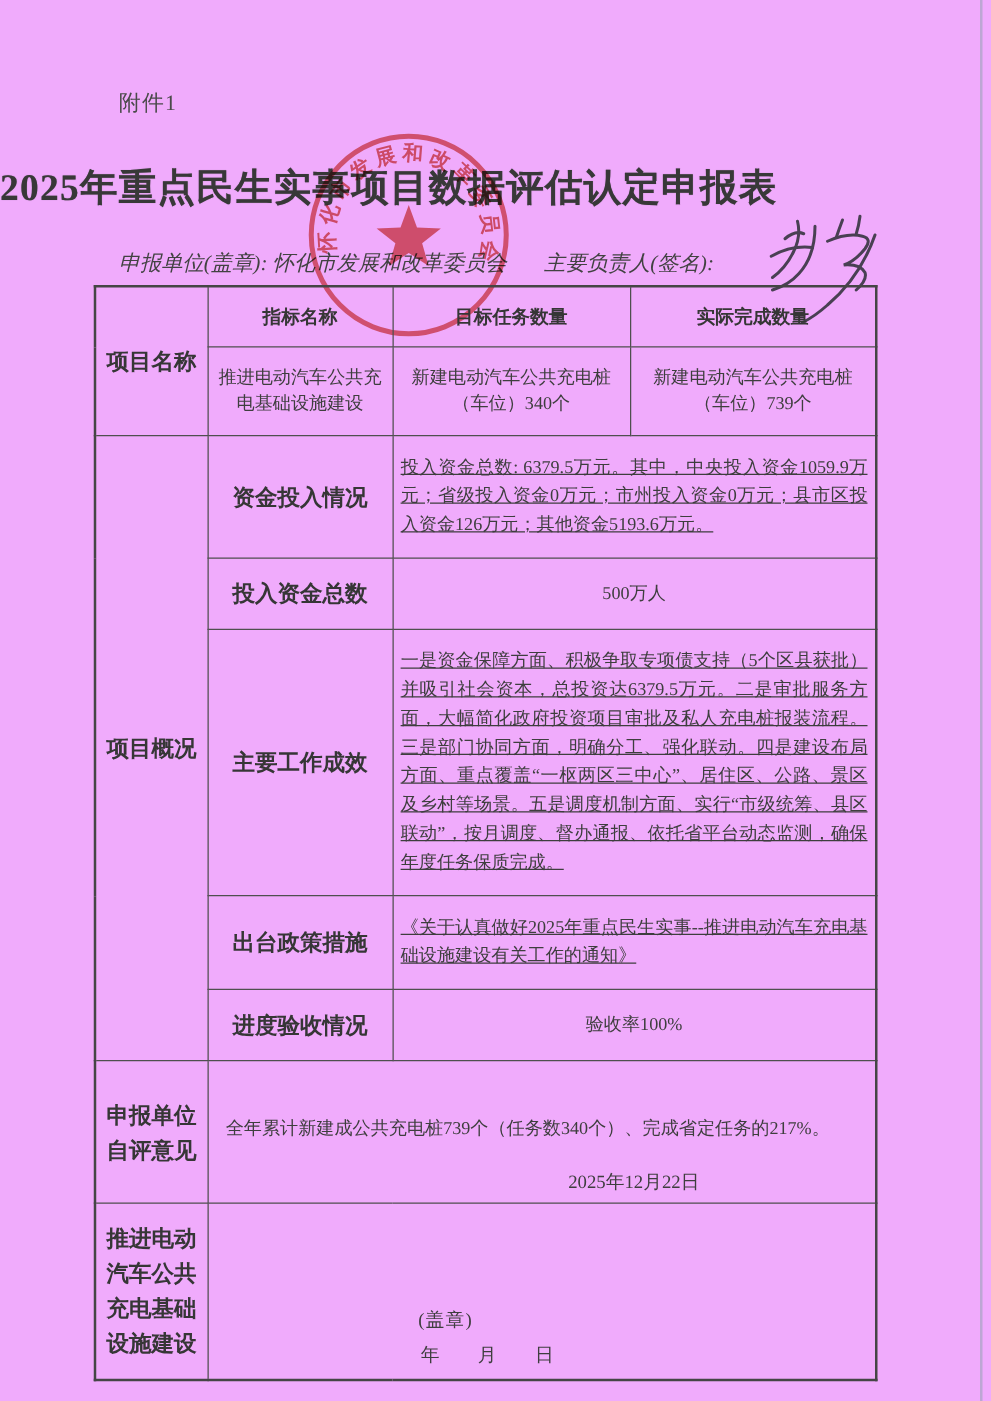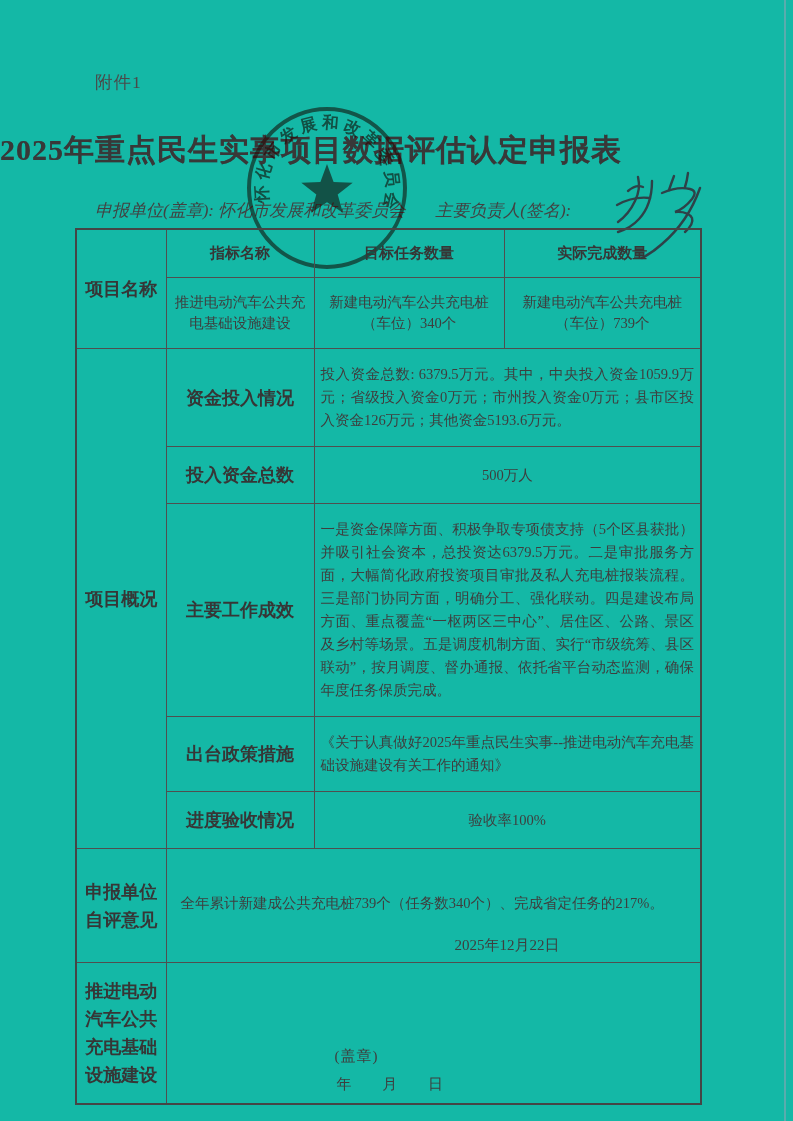--- a/index.html
+++ b/index.html
@@ -1,20 +1,20 @@
 <!DOCTYPE html>
 <html><head>
 <meta charset="utf-8">
 <style>
   * { margin:0; padding:0; box-sizing:border-box; }
   html,body { background:#e8e8e8; }
   body { font-family:"Liberation Serif","DejaVu Serif",serif; }
   .page {
     position:relative; width:793px; height:1121px;
-    background:#14b8a6; overflow:hidden;
+    background:#f0abfc; overflow:hidden;
     color:#3c3c3c;
   }
   
   .scan-edge {
     position:absolute; left:784px; top:0; width:2px; height:1121px;
     background:rgba(148,163,178,.55);
   }
   .attachment {
     position:absolute; left:95px; top:70px;
     font-size:17.5px; color:#4a4a4a; letter-spacing:1px;
@@ -46,21 +46,21 @@
   table.form { border:2px solid #454545; }
   td.rowhead {
     text-align:center; font-family:"Liberation Sans","DejaVu Sans",sans-serif;
     font-weight:bold; font-size:18px; color:#363636; line-height:28px; padding:2px 6px;
   }
   td.colhead {
     text-align:center; font-family:"Liberation Sans","DejaVu Sans",sans-serif;
     font-weight:bold; font-size:15px; color:#363636;
   }
   td.center { text-align:center; line-height:1.45; }
-  td.para   { text-align:justify; line-height:23px; padding:6px 9px; }
+  td.para   { text-align:justify; line-height:23px; padding:6px 9px;text-decoration:underline; }
   td.rel    { position:relative; }
   .selfeval-text { padding:30px 8px 0 8px; text-align:justify; line-height:1.5; }
   .selfeval-date { position:absolute; left:288px; bottom:7px; font-size:15px; }
   .gaizhang { position:absolute; left:168px; top:84px; font-size:15px; letter-spacing:1px; }
   .ymd { position:absolute; left:170px; top:112px; font-size:15px; }
   .ymd span { display:inline-block; margin-right:27px; }
   .ymd span:last-child { margin-right:0; }
 </style>
 </head>
 <body>

